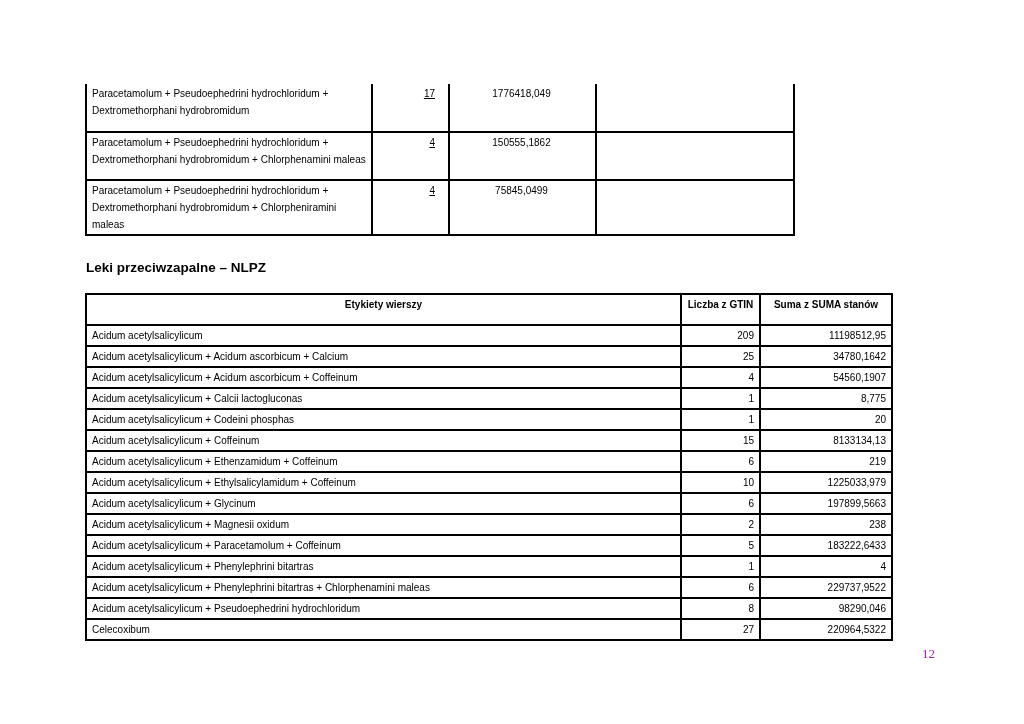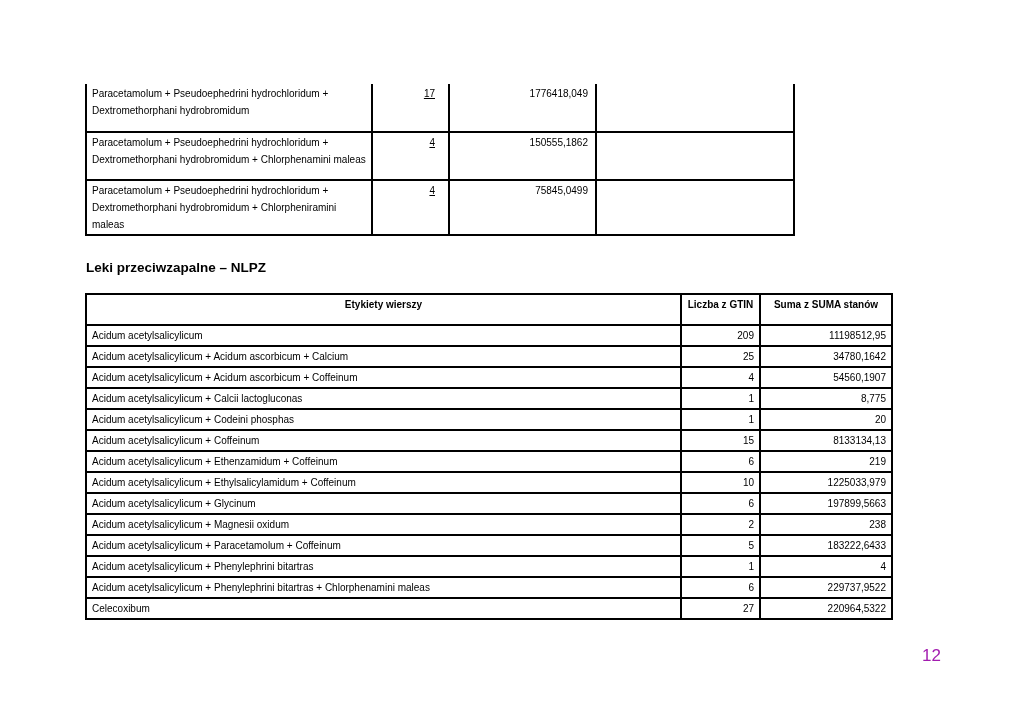--- a/index.html
+++ b/index.html
@@ -26,21 +26,21 @@
     word-wrap: break-word;
   }
   .num { text-align: right; }
 
   
   #top-table { left: 85px; top: 84px; width: 708px; }
   #top-table td { height: 48px; }
   #top-table tr td { border-top-width: 2px; }
   #top-table tr:first-child td { border-top: none; }
   #top-table td.c-gtin { padding-right: 13px; text-decoration: underline; }
-  #top-table td.c-sum  { padding-right: 7px; }
+  #top-table td.c-sum  { padding-right: 7px; text-align: center; }
 
   
   #section-heading {
     position: absolute;
     left: 86px; top: 260px;
     font-size: 13.5px;
     font-weight: bold;
   }
 
   
@@ -50,22 +50,22 @@
     font-weight: bold;
     height: 31px;
     vertical-align: top;
   }
   #nlpz-table td { height: 19px; vertical-align: middle; white-space: nowrap; }
 
   
   #page-number {
     position: absolute;
     left: 922px; top: 646px;
-    font-family: Liberation Sans, sans-serif;
-    font-size: 17px;
+    font-family: Liberation Serif, serif;
+    font-size: 13px;
     color: #a21caf;
   }
 </style>
 </head>
 <body>
 
 <table id="top-table">
   <colgroup>
     <col style="width:286px">
       <col style="width:77px">
@@ -169,20 +169,25 @@
       <td>Acidum acetylsalicylicum + Phenylephrini bitartras</td>
       <td class="num">1</td>
       <td class="num">4</td>
     </tr>
     <tr>
       <td>Acidum acetylsalicylicum + Phenylephrini bitartras + Chlorphenamini maleas</td>
       <td class="num">6</td>
       <td class="num">229737,9522</td>
     </tr>
     <tr>
+      <td>Acidum acetylsalicylicum + Pseudoephedrini hydrochloridum</td>
+      <td class="num">8</td>
+      <td class="num">98290,046</td>
+    </tr>
+    <tr>
       <td>Celecoxibum</td>
       <td class="num">27</td>
       <td class="num">220964,5322</td>
     </tr>
   </tbody>
 </table>
 
 <div id="page-number">12</div>
 
 </body></html>

